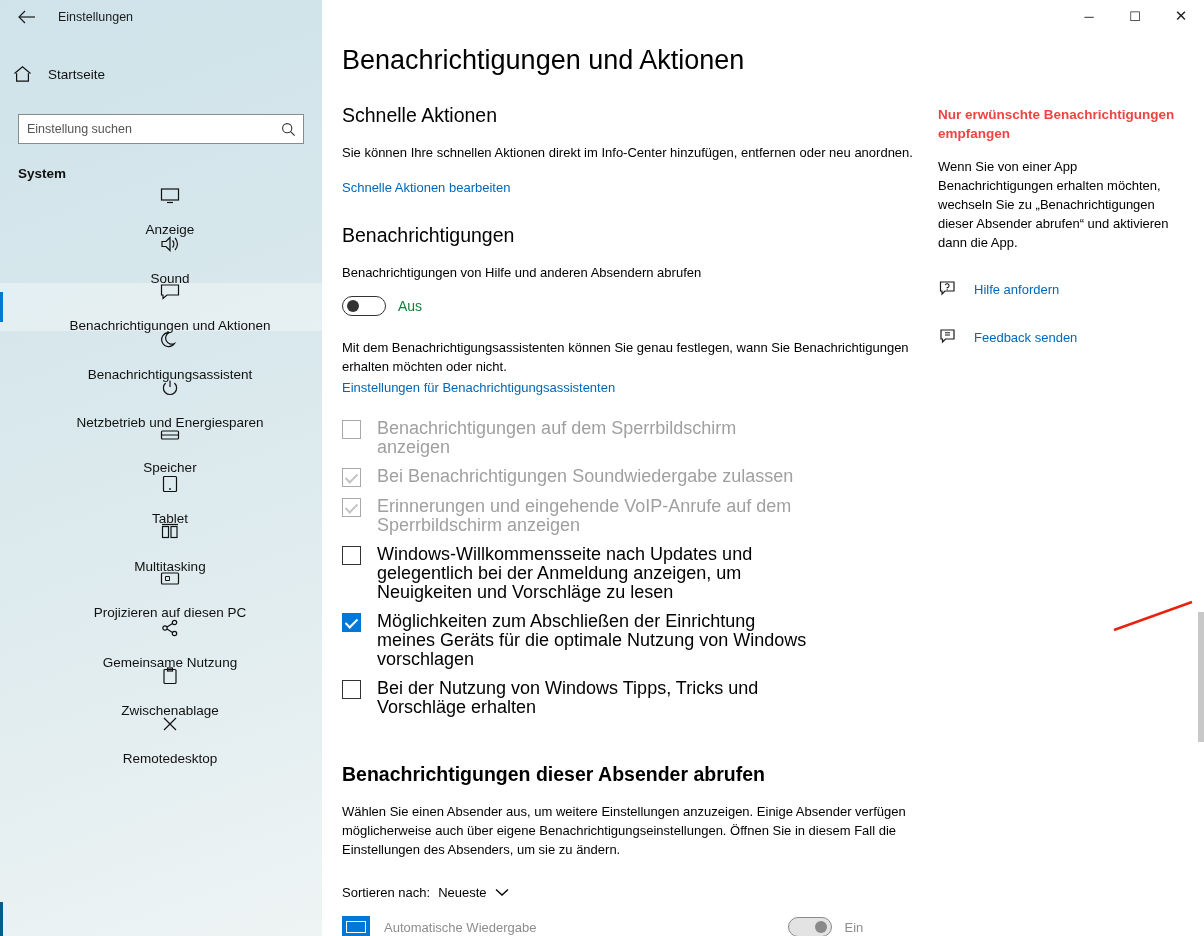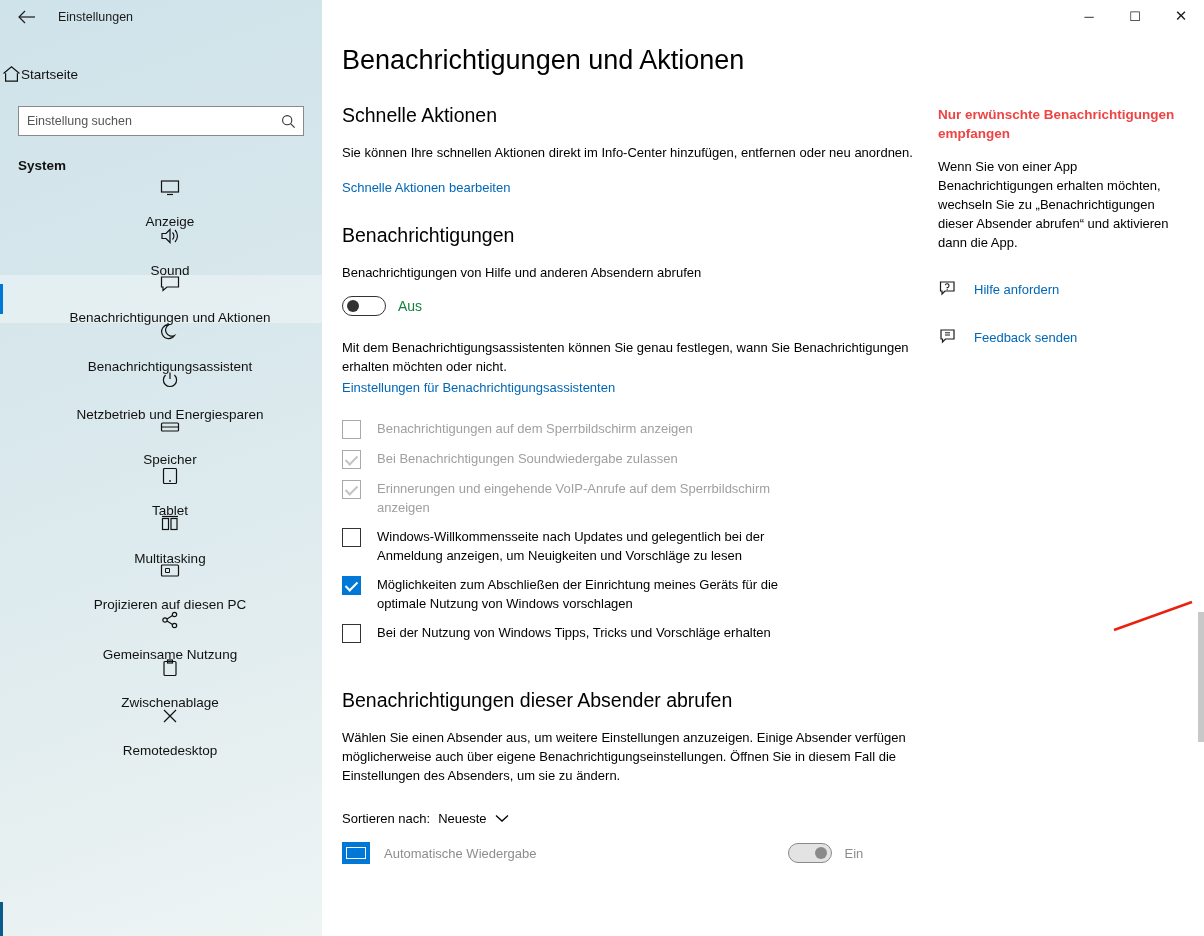--- a/index.html
+++ b/index.html
@@ -41,27 +41,28 @@
   }
   .win-title {
     font-size: 12.5px;
     color: #1b1b1b;
   }
   .home-row {
     display: flex;
     align-items: center;
     height: 36px;
     margin-top: 22px;
-    padding-left: 1px;
+    padding-left: 12px;
+    gap: 16px;
   }
   .home-icon { width: 20px; height: 20px; display:flex; align-items:center; justify-content:center; }
   .home-label { font-size: 13.5px; color: #111; }
 
   .search-wrap {
-    margin: 14px 0 0 18px;
+    margin: 22px 0 0 18px;
     width: 286px; height: 30px;
     background: #ffffff;
     border: 1px solid #8a8a8a;
     display: flex;
     align-items: flex-end;
   }
   .search-wrap input {
     border: 0; outline: none;
     flex: 1;
     height: 100%;
@@ -244,30 +245,30 @@
   .cbox.dim.ghost-check::after {
     content: "";
     position: absolute;
     left: 5px; top: 2px;
     width: 5px; height: 10px;
     border: solid #c4c4c4;
     border-width: 0 2px 2px 0;
     transform: rotate(45deg);
   }
   .check-label {
-    font-size: 13px;
+    font-size: 18px;
     line-height: 19px;
     color: #000;
     max-width: 430px;
   }
   .check-label.disabled { color: #a0a0a0; }
 
   h2.sub2 {
     font-size: 19.5px;
-    font-weight: normal;
+    font-weight: bold;
     margin: 46px 0 0 0;
     color: #000;
   }
 
   .sort-row {
     display: flex;
     align-items: center;
     gap: 8px;
     margin-top: 26px;
     font-size: 13px;

